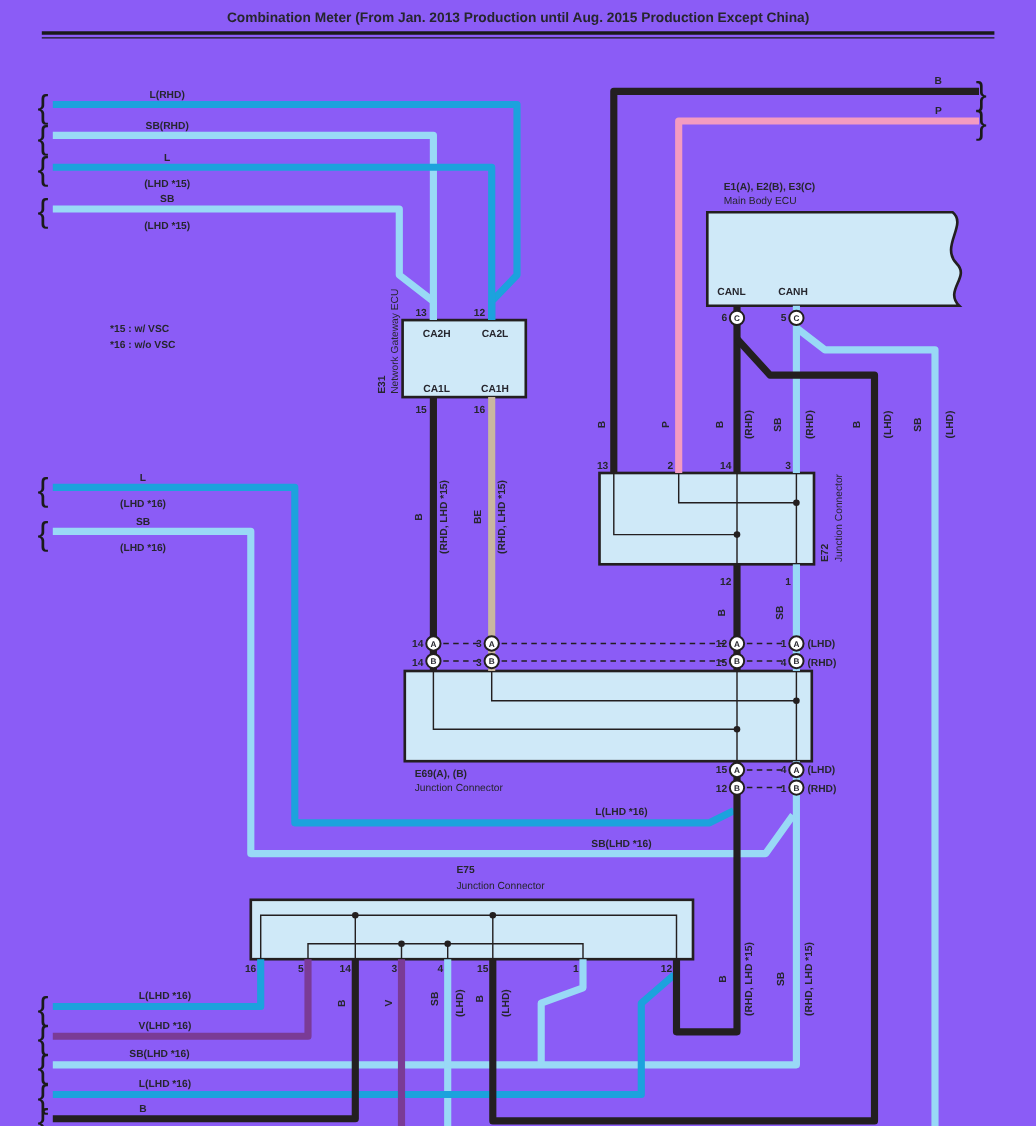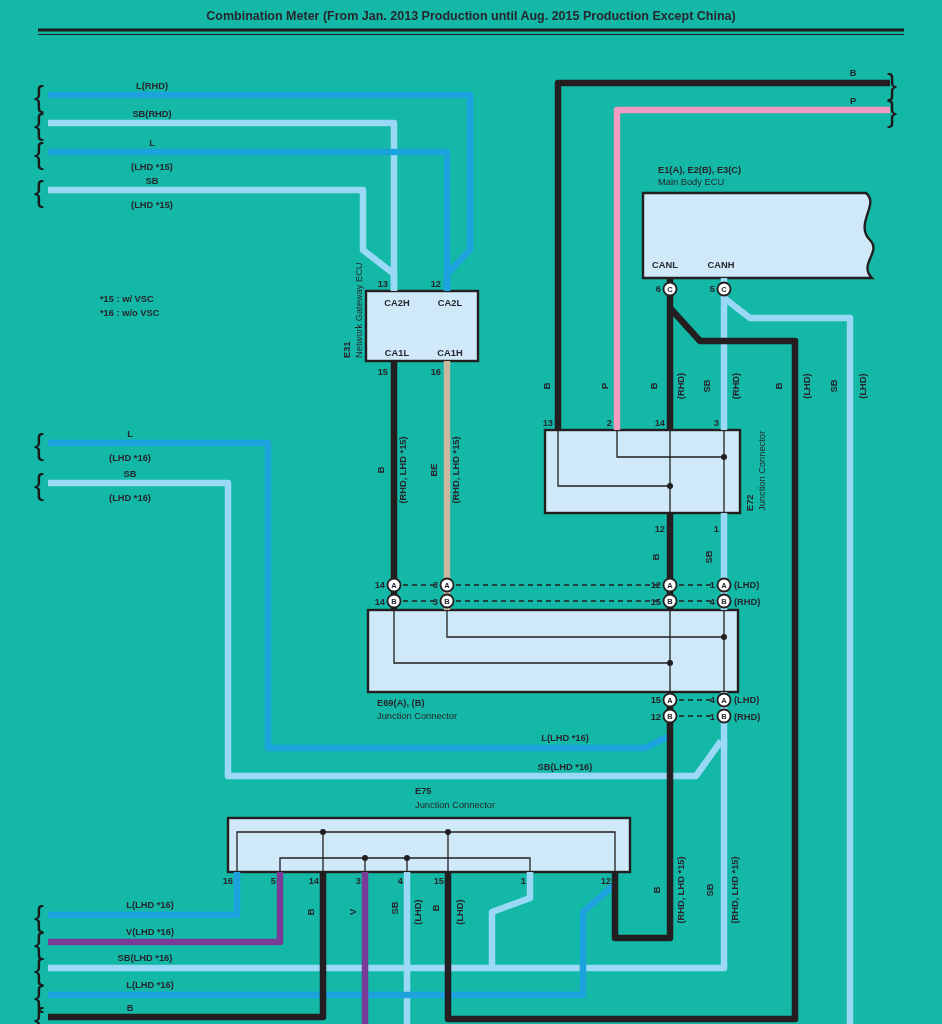--- a/index.html
+++ b/index.html
@@ -1,16 +1,16 @@
 <!DOCTYPE html>
 <html><head>
 <meta charset="utf-8">
 <style>
   html,body{margin:0;padding:0;background:#ffffff;}
-  .page{position:relative;width:942px;height:1024px;background:#14b8a6;overflow:hidden;
+  .page{position:relative;width:942px;height:1024px;background:#8b5cf6;overflow:hidden;
         font-family:"Liberation Sans",sans-serif;}
   svg{position:absolute;left:0;top:0;}
   text{font-family:"Liberation Sans",sans-serif;fill:#26262E;}
   .ttl{font-size:12.5px;font-weight:bold;text-anchor:middle;}
   .lbl{font-size:9.3px;font-weight:bold;}
   .mid{text-anchor:middle;}
   .end{text-anchor:end;}
   .cid{font-size:9.3px;font-weight:bold;}
   .cnm{font-size:9.3px;}
   .cl{font-size:7.5px;font-weight:bold;text-anchor:middle;}

